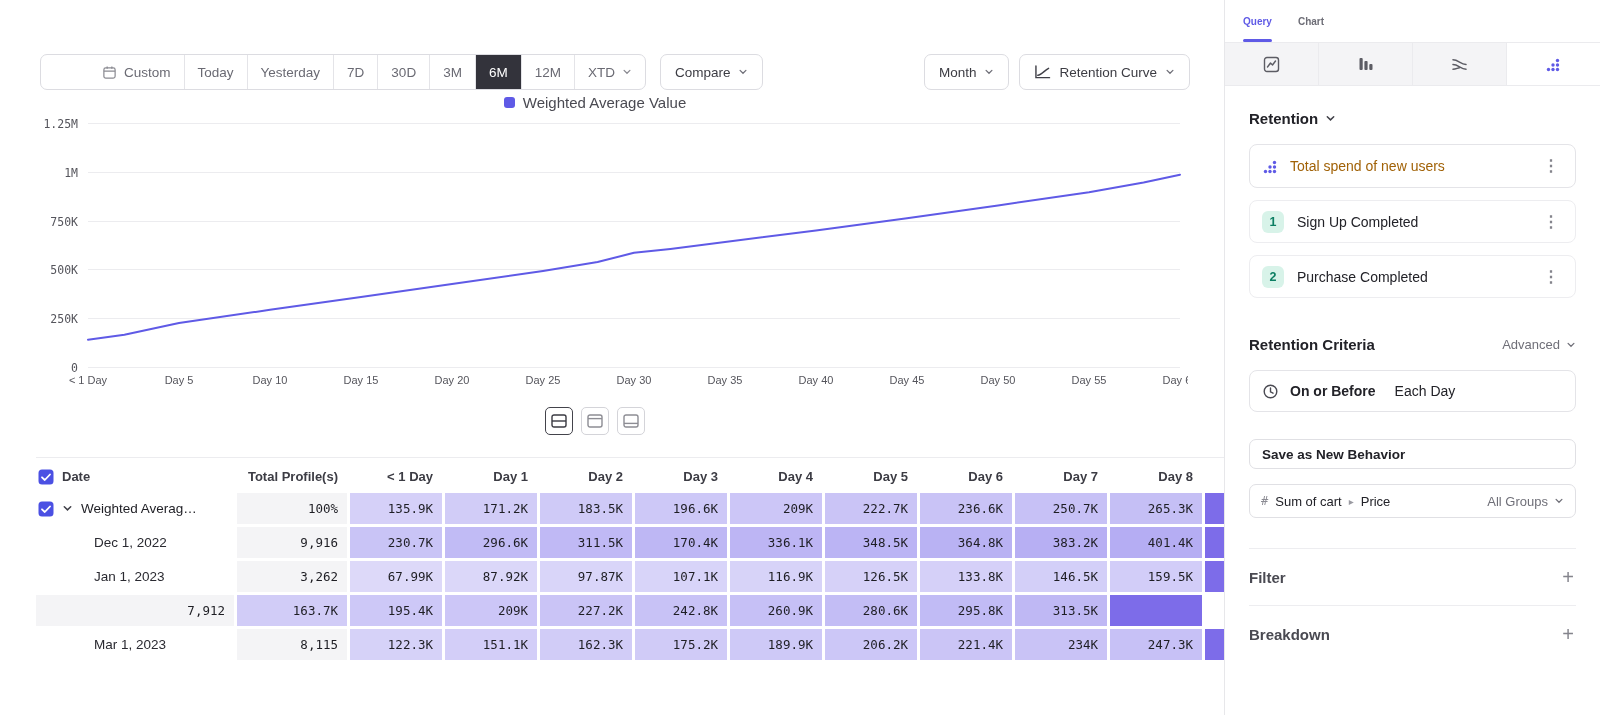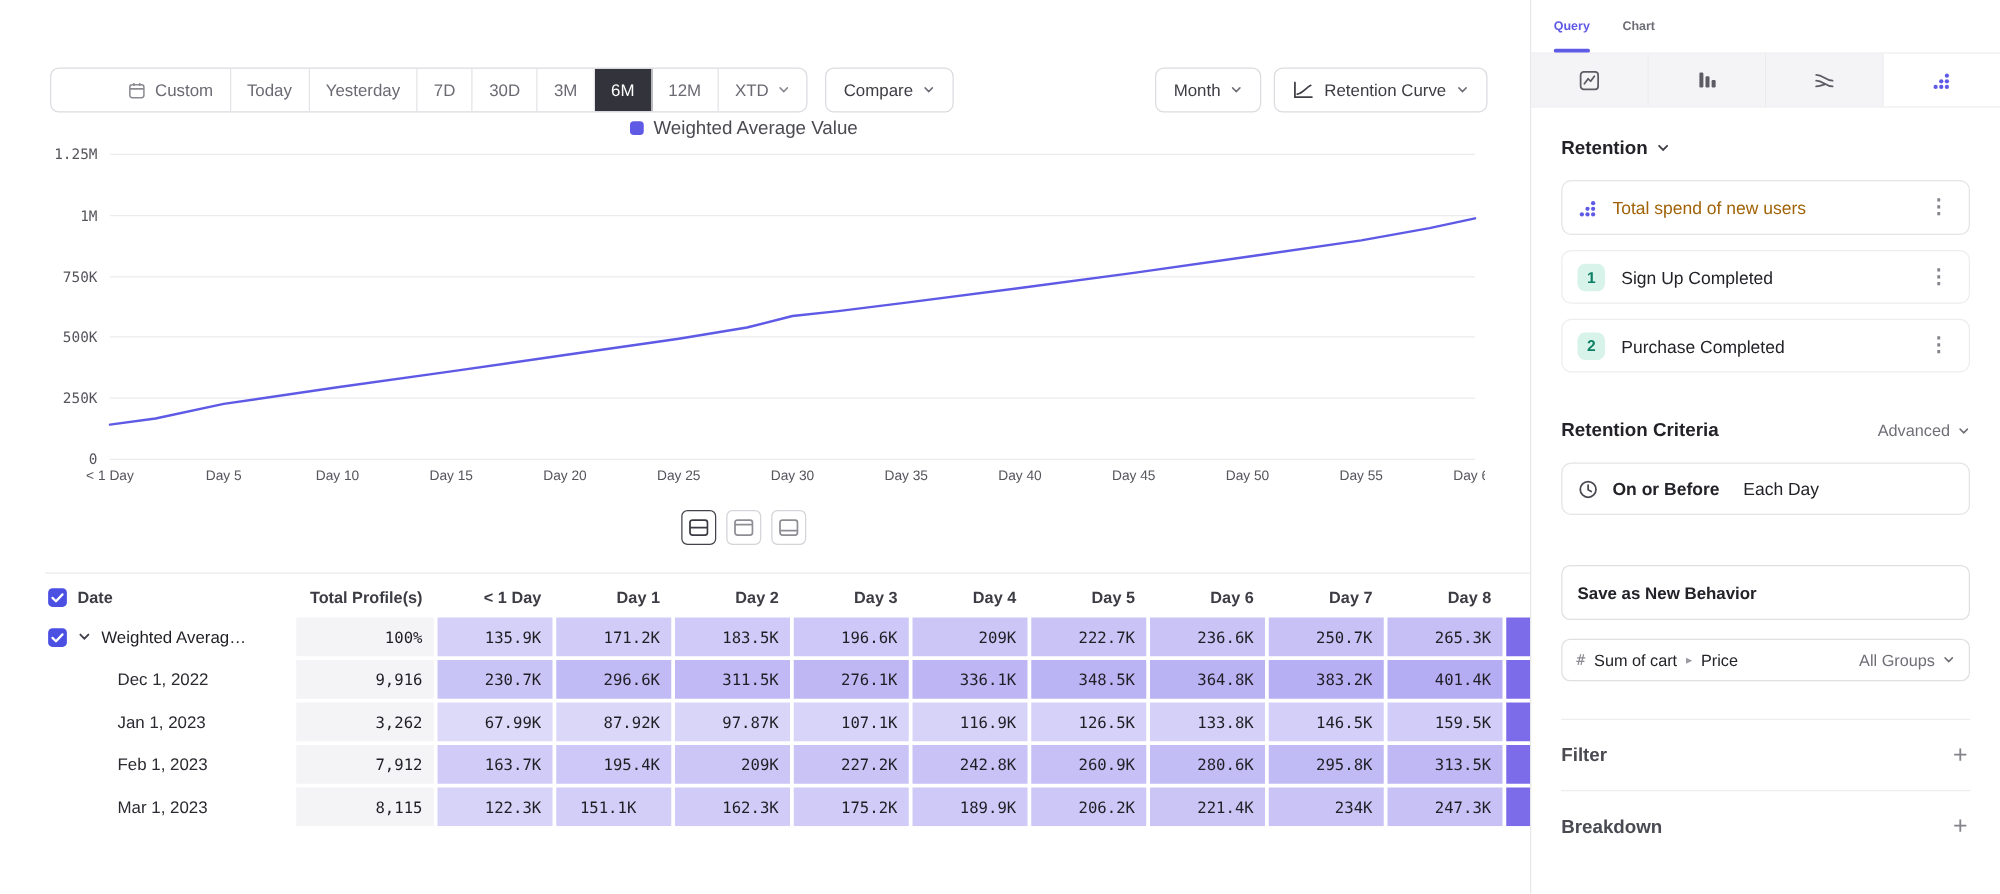--- a/index.html
+++ b/index.html
@@ -81,21 +81,21 @@
   .step-row{margin-top:12px;height:43px;border:1px solid #ededf0;border-radius:8px;display:flex;align-items:center;padding:0 12px;gap:13px;}
   .step-badge{width:22px;height:22px;border-radius:6px;background:var(--badge-bg);color:var(--badge-text);
     font-size:12.5px;font-weight:700;display:flex;align-items:center;justify-content:center;flex:none;}
   .step-label{flex:1;font-size:14px;color:var(--dark-text);font-weight:500;}
   .criteria-head{display:flex;align-items:center;margin-top:38px;}
   .criteria-title{font-size:15px;font-weight:700;color:var(--dark-text);flex:1;}
   .advanced{font-size:13px;color:#6f6f78;display:flex;gap:6px;align-items:center;cursor:pointer;}
   .criteria-box{margin-top:17px;height:42px;border:1px solid #e4e4e8;border-radius:8px;display:flex;align-items:center;padding:0 12px;gap:11px;font-size:14px;}
   .crit-cond{font-weight:600;color:var(--dark-text);}
   .crit-freq{color:var(--dark-text);margin-left:8px;}
-  .save-btn{margin-top:40px;height:44px;border:1px solid #e0e0e4;border-radius:7px;display:flex;align-items:center;
+  .save-btn{margin-top:27px;height:30px;border:1px solid #e0e0e4;border-radius:7px;display:flex;align-items:center;
     padding:0 12px;font-size:13.5px;font-weight:600;color:var(--dark-text);cursor:pointer;}
   .measure-row{margin-top:15px;height:34px;border:1px solid #e0e0e4;border-radius:7px;display:flex;align-items:center;
     padding:0 11px;gap:7px;font-size:13px;cursor:pointer;}
   .hash{color:#8b8b93;font-family:"DejaVu Sans Mono",monospace;font-size:12px;}
   .measure-label{color:var(--dark-text);}
   .caret{color:#9a9aa1;font-size:10px;}
   .measure-groups{margin-left:auto;color:#6f6f78;display:flex;align-items:center;gap:6px;}
   .side-section{display:flex;align-items:center;border-top:1px solid #ededf0;padding:18px 0;}
   .side-section.first{margin-top:30px;}
   .section-title{font-size:15px;font-weight:700;color:#4a4a52;flex:1;}
@@ -280,21 +280,21 @@
             <div class="cell clip"></div>
           </div>
           <div class="trow">
             <div class="cell date">
               <span class="sub-label">Dec 1, 2022</span>
             </div>
             <div class="cell total">9,916</div>
             <div class="cell" style="background: rgb(201, 196, 246);">230.7K</div>
             <div class="cell" style="background: rgb(193, 187, 245);">296.6K</div>
             <div class="cell" style="background: rgb(192, 185, 245);">311.5K</div>
-            <div class="cell" style="background: rgb(190, 183, 244);">276.1K</div>
+            <div class="cell" style="background: rgb(190, 183, 244);">170.4K</div>
             <div class="cell" style="background: rgb(189, 181, 244);">336.1K</div>
             <div class="cell" style="background: rgb(187, 180, 244);">348.5K</div>
             <div class="cell" style="background: rgb(185, 178, 243);">364.8K</div>
             <div class="cell" style="background: rgb(183, 175, 243);">383.2K</div>
             <div class="cell" style="background: rgb(181, 173, 243);">401.4K</div>
             <div class="cell clip"></div>
           </div>
           <div class="trow">
             <div class="cell date">
               <span class="sub-label">Jan 1, 2023</span>
@@ -305,42 +305,39 @@
             <div class="cell" style="background: rgb(217, 213, 249);">97.87K</div>
             <div class="cell" style="background: rgb(216, 212, 249);">107.1K</div>
             <div class="cell" style="background: rgb(215, 211, 248);">116.9K</div>
             <div class="cell" style="background: rgb(214, 209, 248);">126.5K</div>
             <div class="cell" style="background: rgb(213, 208, 248);">133.8K</div>
             <div class="cell" style="background: rgb(211, 207, 248);">146.5K</div>
             <div class="cell" style="background: rgb(210, 205, 248);">159.5K</div>
             <div class="cell clip"></div>
           </div>
           <div class="trow">
-            <div class="cell date">
-              <span class="sub-label">Feb 1, 2023</span>
-            </div>
             <div class="cell total">7,912</div>
             <div class="cell" style="background: rgb(209, 204, 247);">163.7K</div>
             <div class="cell" style="background: rgb(205, 200, 247);">195.4K</div>
             <div class="cell" style="background: rgb(204, 198, 247);">209K</div>
             <div class="cell" style="background: rgb(202, 196, 246);">227.2K</div>
             <div class="cell" style="background: rgb(200, 194, 246);">242.8K</div>
             <div class="cell" style="background: rgb(198, 192, 246);">260.9K</div>
             <div class="cell" style="background: rgb(195, 189, 245);">280.6K</div>
             <div class="cell" style="background: rgb(193, 187, 245);">295.8K</div>
             <div class="cell" style="background: rgb(191, 184, 244);">313.5K</div>
             <div class="cell clip"></div>
           </div>
           <div class="trow">
             <div class="cell date">
               <span class="sub-label">Mar 1, 2023</span>
             </div>
             <div class="cell total">8,115</div>
             <div class="cell" style="background: rgb(214, 210, 248);">122.3K</div>
-            <div class="cell" style="background: rgb(211, 206, 248); text-align: center;">151.1K</div>
+            <div class="cell" style="background: rgb(211, 206, 248);">151.1K</div>
             <div class="cell" style="background: rgb(209, 204, 247);">162.3K</div>
             <div class="cell" style="background: rgb(208, 203, 247);">175.2K</div>
             <div class="cell" style="background: rgb(206, 201, 247);">189.9K</div>
             <div class="cell" style="background: rgb(204, 199, 247);">206.2K</div>
             <div class="cell" style="background: rgb(203, 197, 246);">221.4K</div>
             <div class="cell" style="background: rgb(201, 195, 246);">234K</div>
             <div class="cell" style="background: rgb(199, 193, 246);">247.3K</div>
             <div class="cell clip"></div>
           </div>
         </div>

